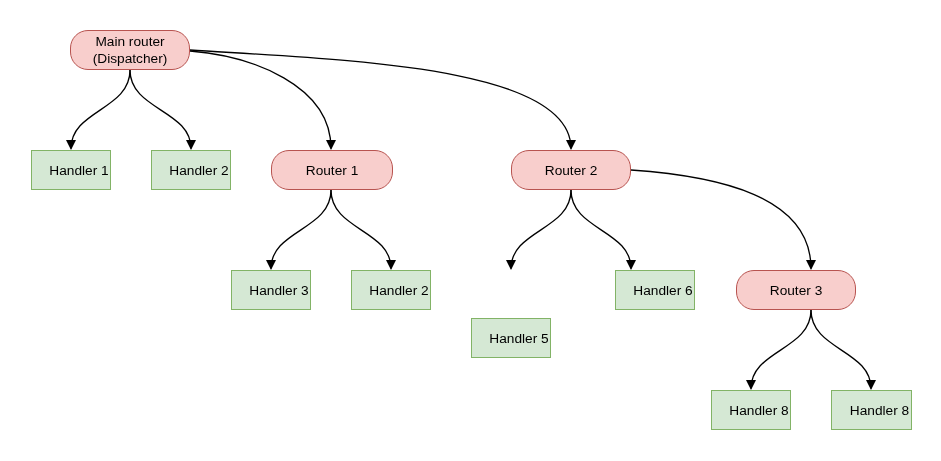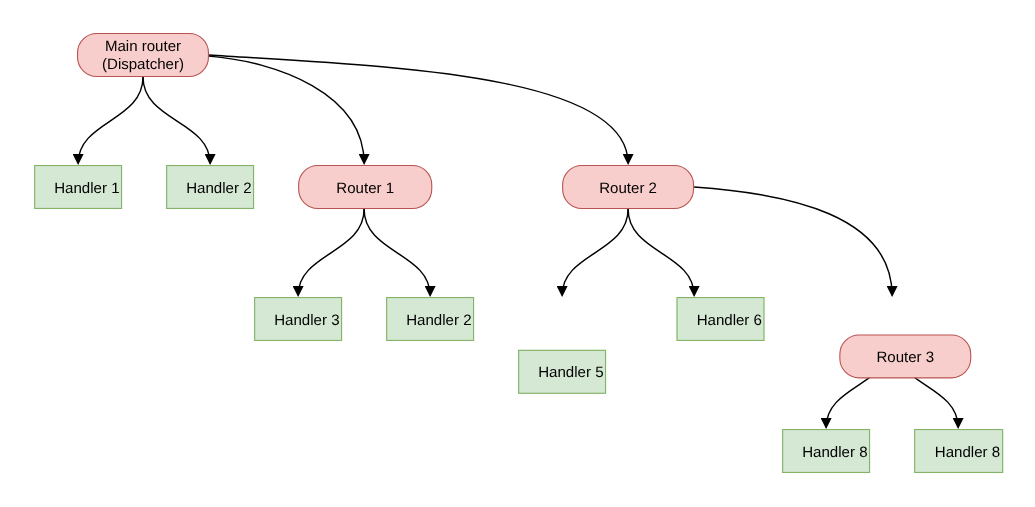--- a/index.html
+++ b/index.html
@@ -78,16 +78,16 @@
 <div class="node router" style="left: 70px; top: 30px; width: 120px; height: 40px;">Main router
 (Dispatcher)</div>
     <div class="node handler" style="left: 31px; top: 150px; width: 80px; height: 40px;">Handler 1</div>
     <div class="node handler" style="left: 151px; top: 150px; width: 80px; height: 40px;">Handler 2</div>
     <div class="node router" style="left: 271px; top: 150px; width: 122px; height: 40px;">Router 1</div>
     <div class="node router" style="left: 511px; top: 150px; width: 120px; height: 40px;">Router 2</div>
     <div class="node handler" style="left: 231px; top: 270px; width: 80px; height: 40px;">Handler 3</div>
     <div class="node handler" style="left: 351px; top: 270px; width: 80px; height: 40px;">Handler 2</div>
     <div class="node handler" style="left: 471px; top: 270px; width: 80px; height: 40px; margin-top: 48px;">Handler 5</div>
     <div class="node handler" style="left: 591px; top: 270px; width: 80px; height: 40px; margin-left: 24px;">Handler 6</div>
-    <div class="node router" style="left: 763px; top: 270px; width: 120px; height: 40px; margin-top: 34px;">Router 3</div>
+    <div class="node router" style="left: 736px; top: 270px; width: 120px; height: 40px;">Router 3</div>
     <div class="node handler" style="left: 711px; top: 390px; width: 80px; height: 40px;">Handler 8</div>
     <div class="node handler" style="left: 831px; top: 390px; width: 81px; height: 40px;">Handler 8</div>
   </div>
 
 </body></html>

